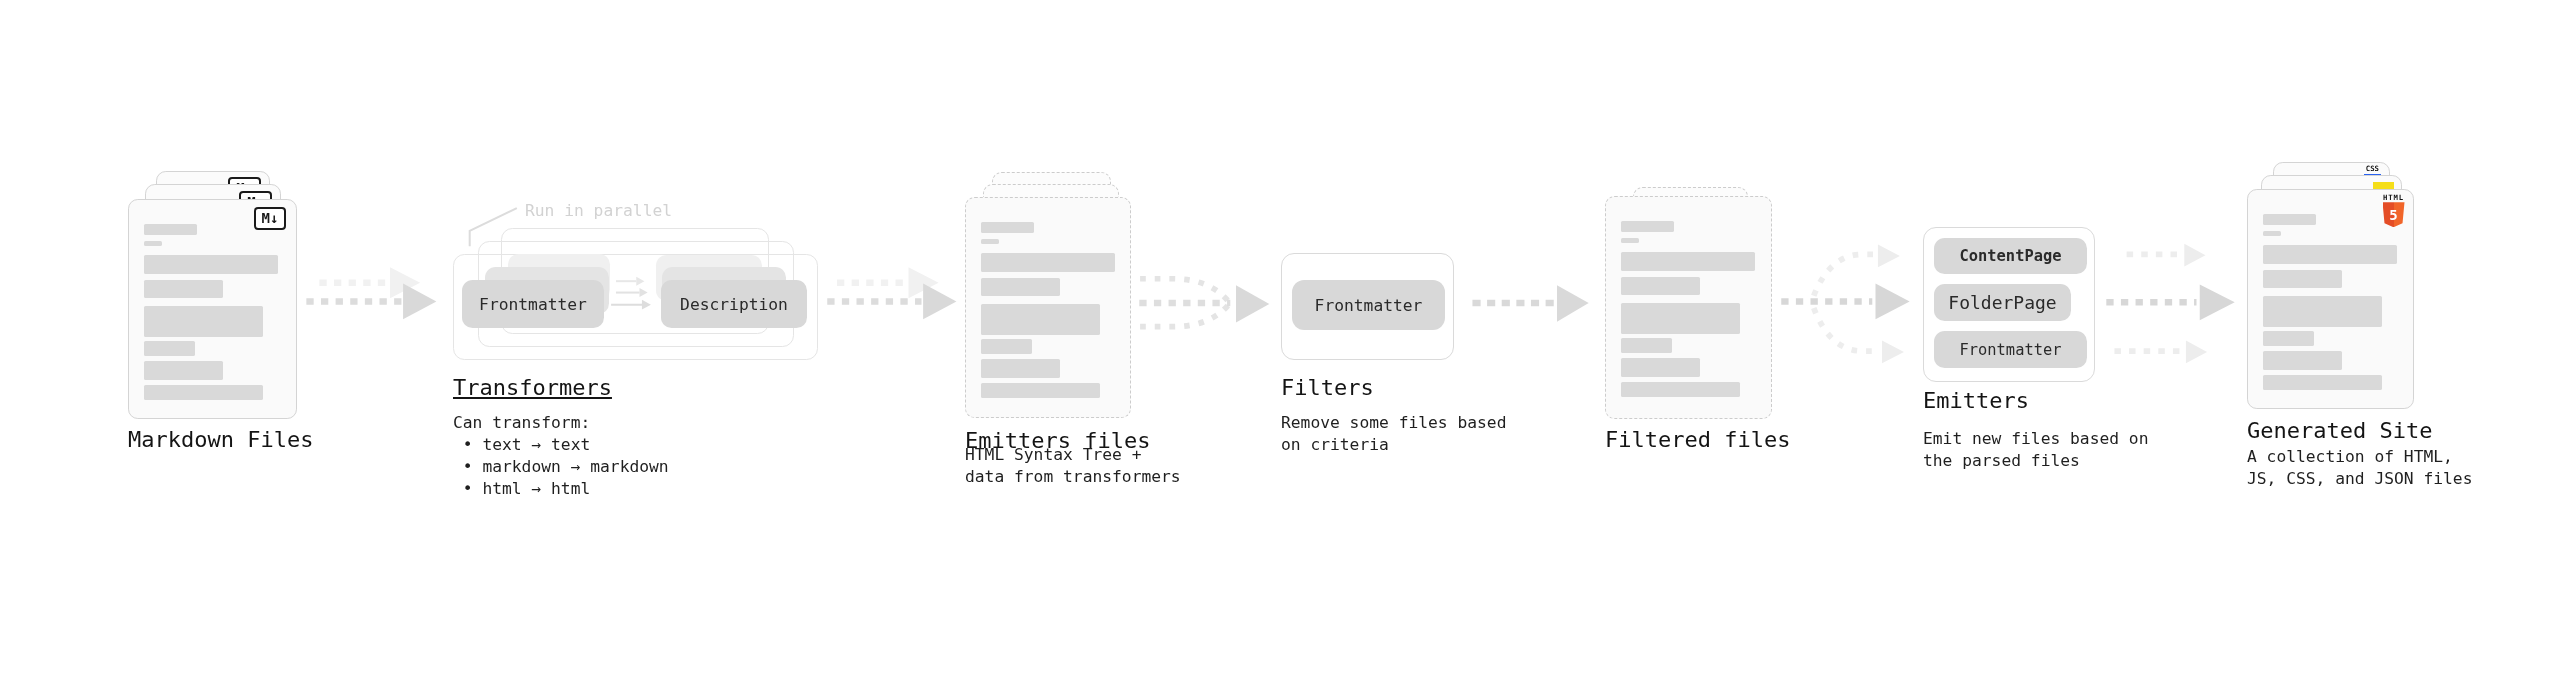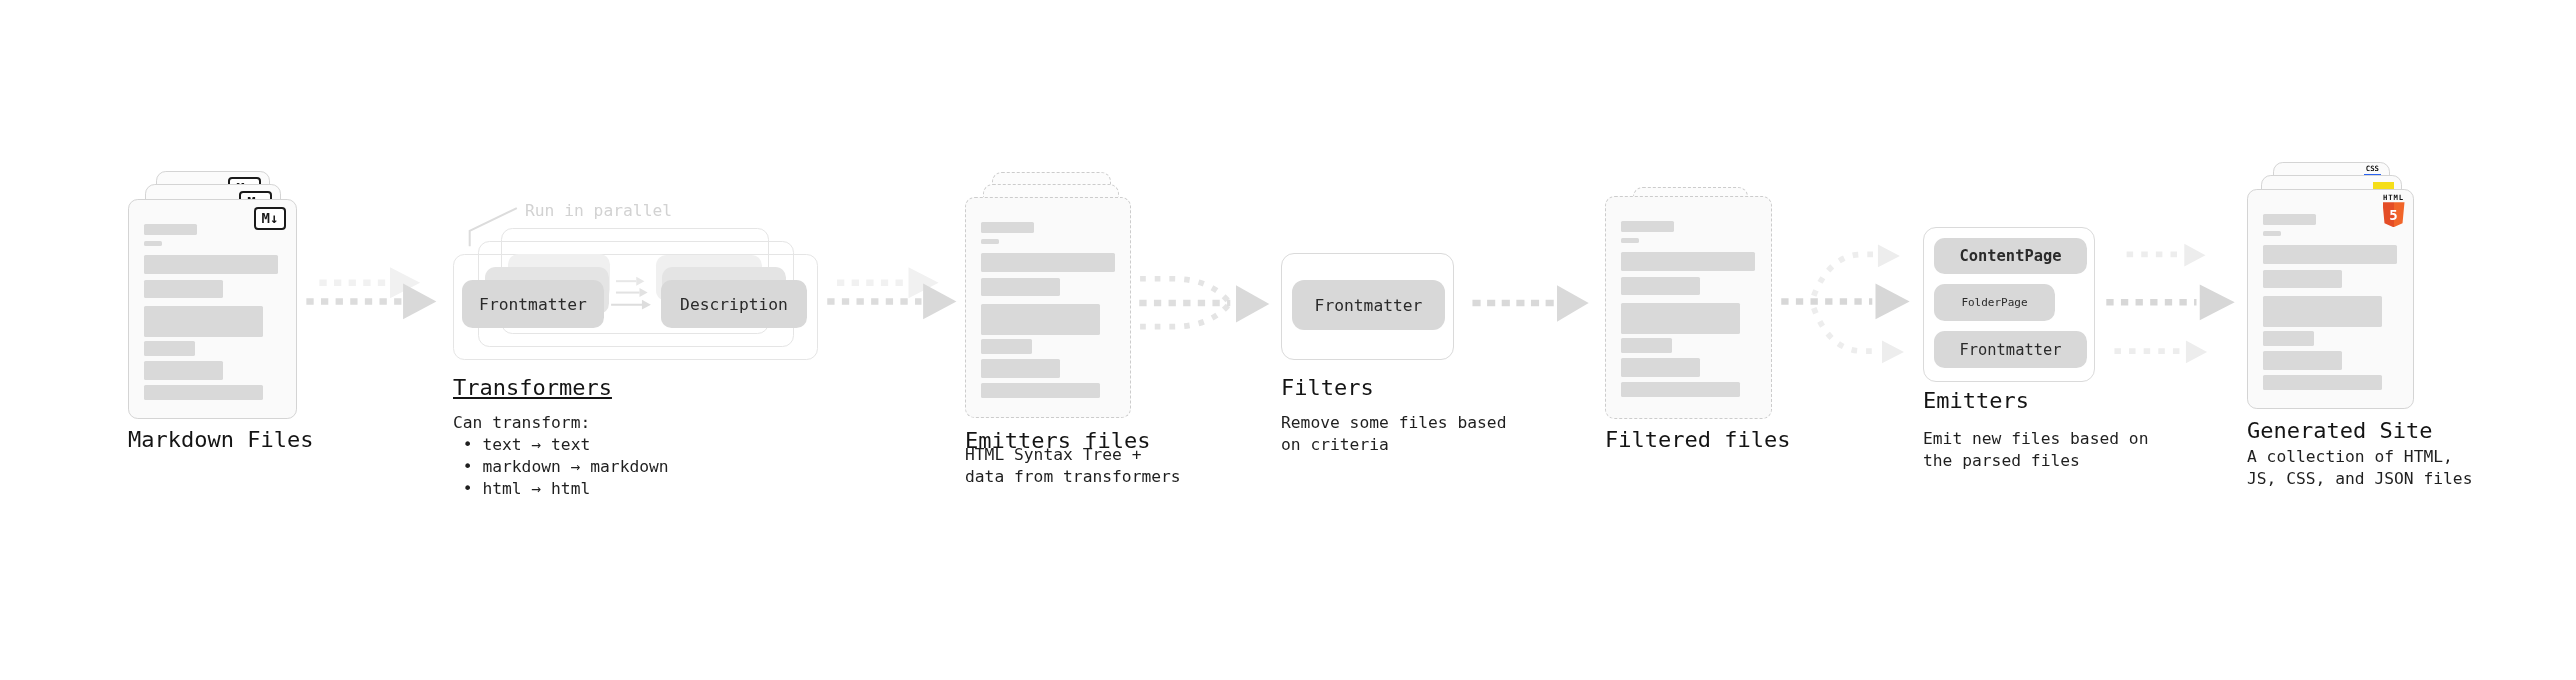--- a/index.html
+++ b/index.html
@@ -131,21 +131,21 @@
       <div class="ln" style="width:51px;height:15.4px;margin-top:4.1px;"></div>
       <div class="ln" style="width:79px;height:18.7px;margin-top:4.9px;"></div>
       <div class="ln" style="width:119px;height:15.4px;margin-top:4.9px;"></div>
     </div>
     <div class="title" style="left:1605px;top:427px;">Filtered files</div>
   </div>
 
   <div>
     <div class="frame" style="left:1923px;top:227px;width:172px;height:155px;"></div>
     <div class="pill" style="left:1934px;top:238px;width:153px;height:36px;font-size:15.4px;font-weight:bold;">ContentPage</div>
-    <div class="pill" style="left:1934px;top:284px;width:121px;height:37px;font-size:11px;">FolderPage</div>
+    <div class="pill" style="left:1934px;top:284px;width:137px;height:37px;font-size:18px;">FolderPage</div>
     <div class="pill" style="left:1934px;top:331px;width:153px;height:37px;font-size:15.4px;">Frontmatter</div>
     <div class="title" style="left:1923px;top:388px;">Emitters</div>
     <div class="body-text" style="left:1923px;top:428px;">Emit new files based on
 the parsed files</div>
   </div>
 
   <div>
     <div class="card" style="left:2273px;top:162px;width:117px;height:57px;">
       <div class="css-badge" style="right:8.1px;top:3.3px;margin-left:44px;">
         <div class="t">CSS</div>

